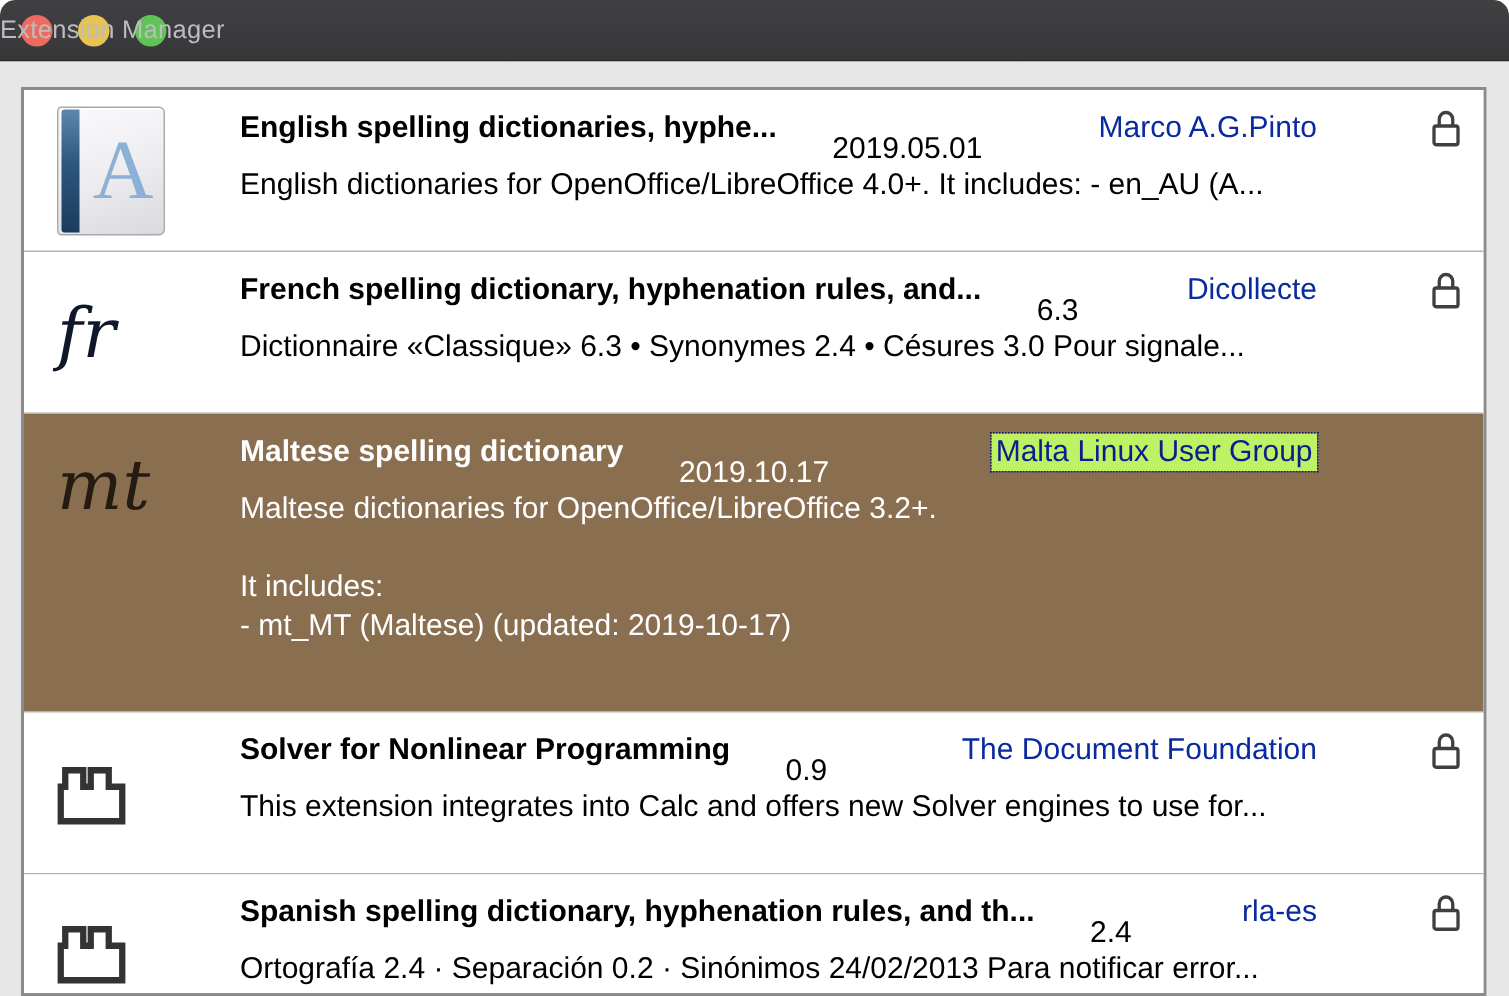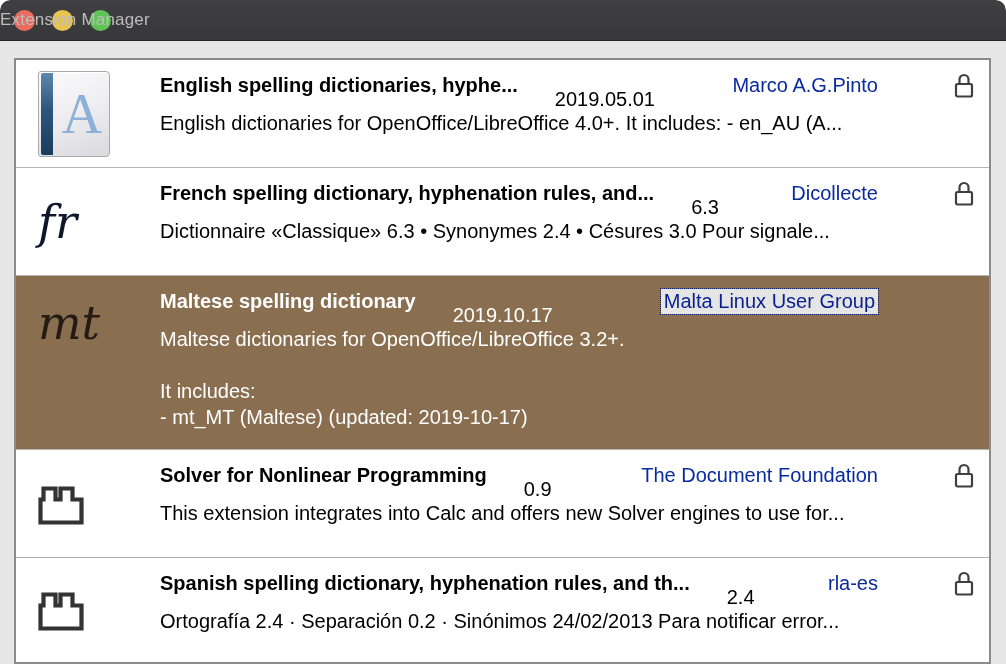--- a/index.html
+++ b/index.html
@@ -45,21 +45,21 @@
     overflow: hidden;
   }
   .ext-row {
     display: flex; align-items: stretch;
     box-sizing: border-box;
     border-bottom: 1px solid #b3b3b3;
     background: #ffffff;
     color: #000000;
   }
   .ext-row.h1 { height: 108px; }
-  .ext-row.h2 { height: 174px; }
+  .ext-row.h2 { height: 199px; }
   .ext-row.h3 { height: 105px; }
   .ext-row.selected { background: #8a6e50; color: #ffffff; }
 
   .icon-col {
     width: 144px; flex: 0 0 144px;
     box-sizing: border-box; padding-left: 22px;
     display: flex; align-items: center;
   }
   .ext-row.selected .icon-col { align-items: flex-start; padding-top: 16px; }
 
@@ -72,21 +72,21 @@
     display: flex; align-items: center; height: 28px;
     white-space: nowrap; margin-bottom: 11px; gap: 24px;
   }
   .ext-title { font-weight: 700; font-size: 20px; }
   .ext-version { font-size: 20px; margin-left: 13px; margin-top: 29px; }
   .ext-publisher {
     margin-left: auto;
     font-size: 20px; color: #0a2a9f; cursor: pointer;
   }
   .ext-row.selected .ext-publisher {
-    background: #e5e5e5; color: #091e8f;
+    background: #bef264; color: #091e8f;
     outline: 1px dotted #0a1d6e; padding: 1px 3px;
   }
   .lock-slot { width: 20px; flex: 0 0 20px; margin-left: 52px; margin-right: 15px; }
   .lock-slot.hidden { visibility: hidden; }
 
   .ext-desc {
     font-size: 20px; line-height: 26px;
     white-space: nowrap; overflow: hidden; min-height: 26px;
   }
 

